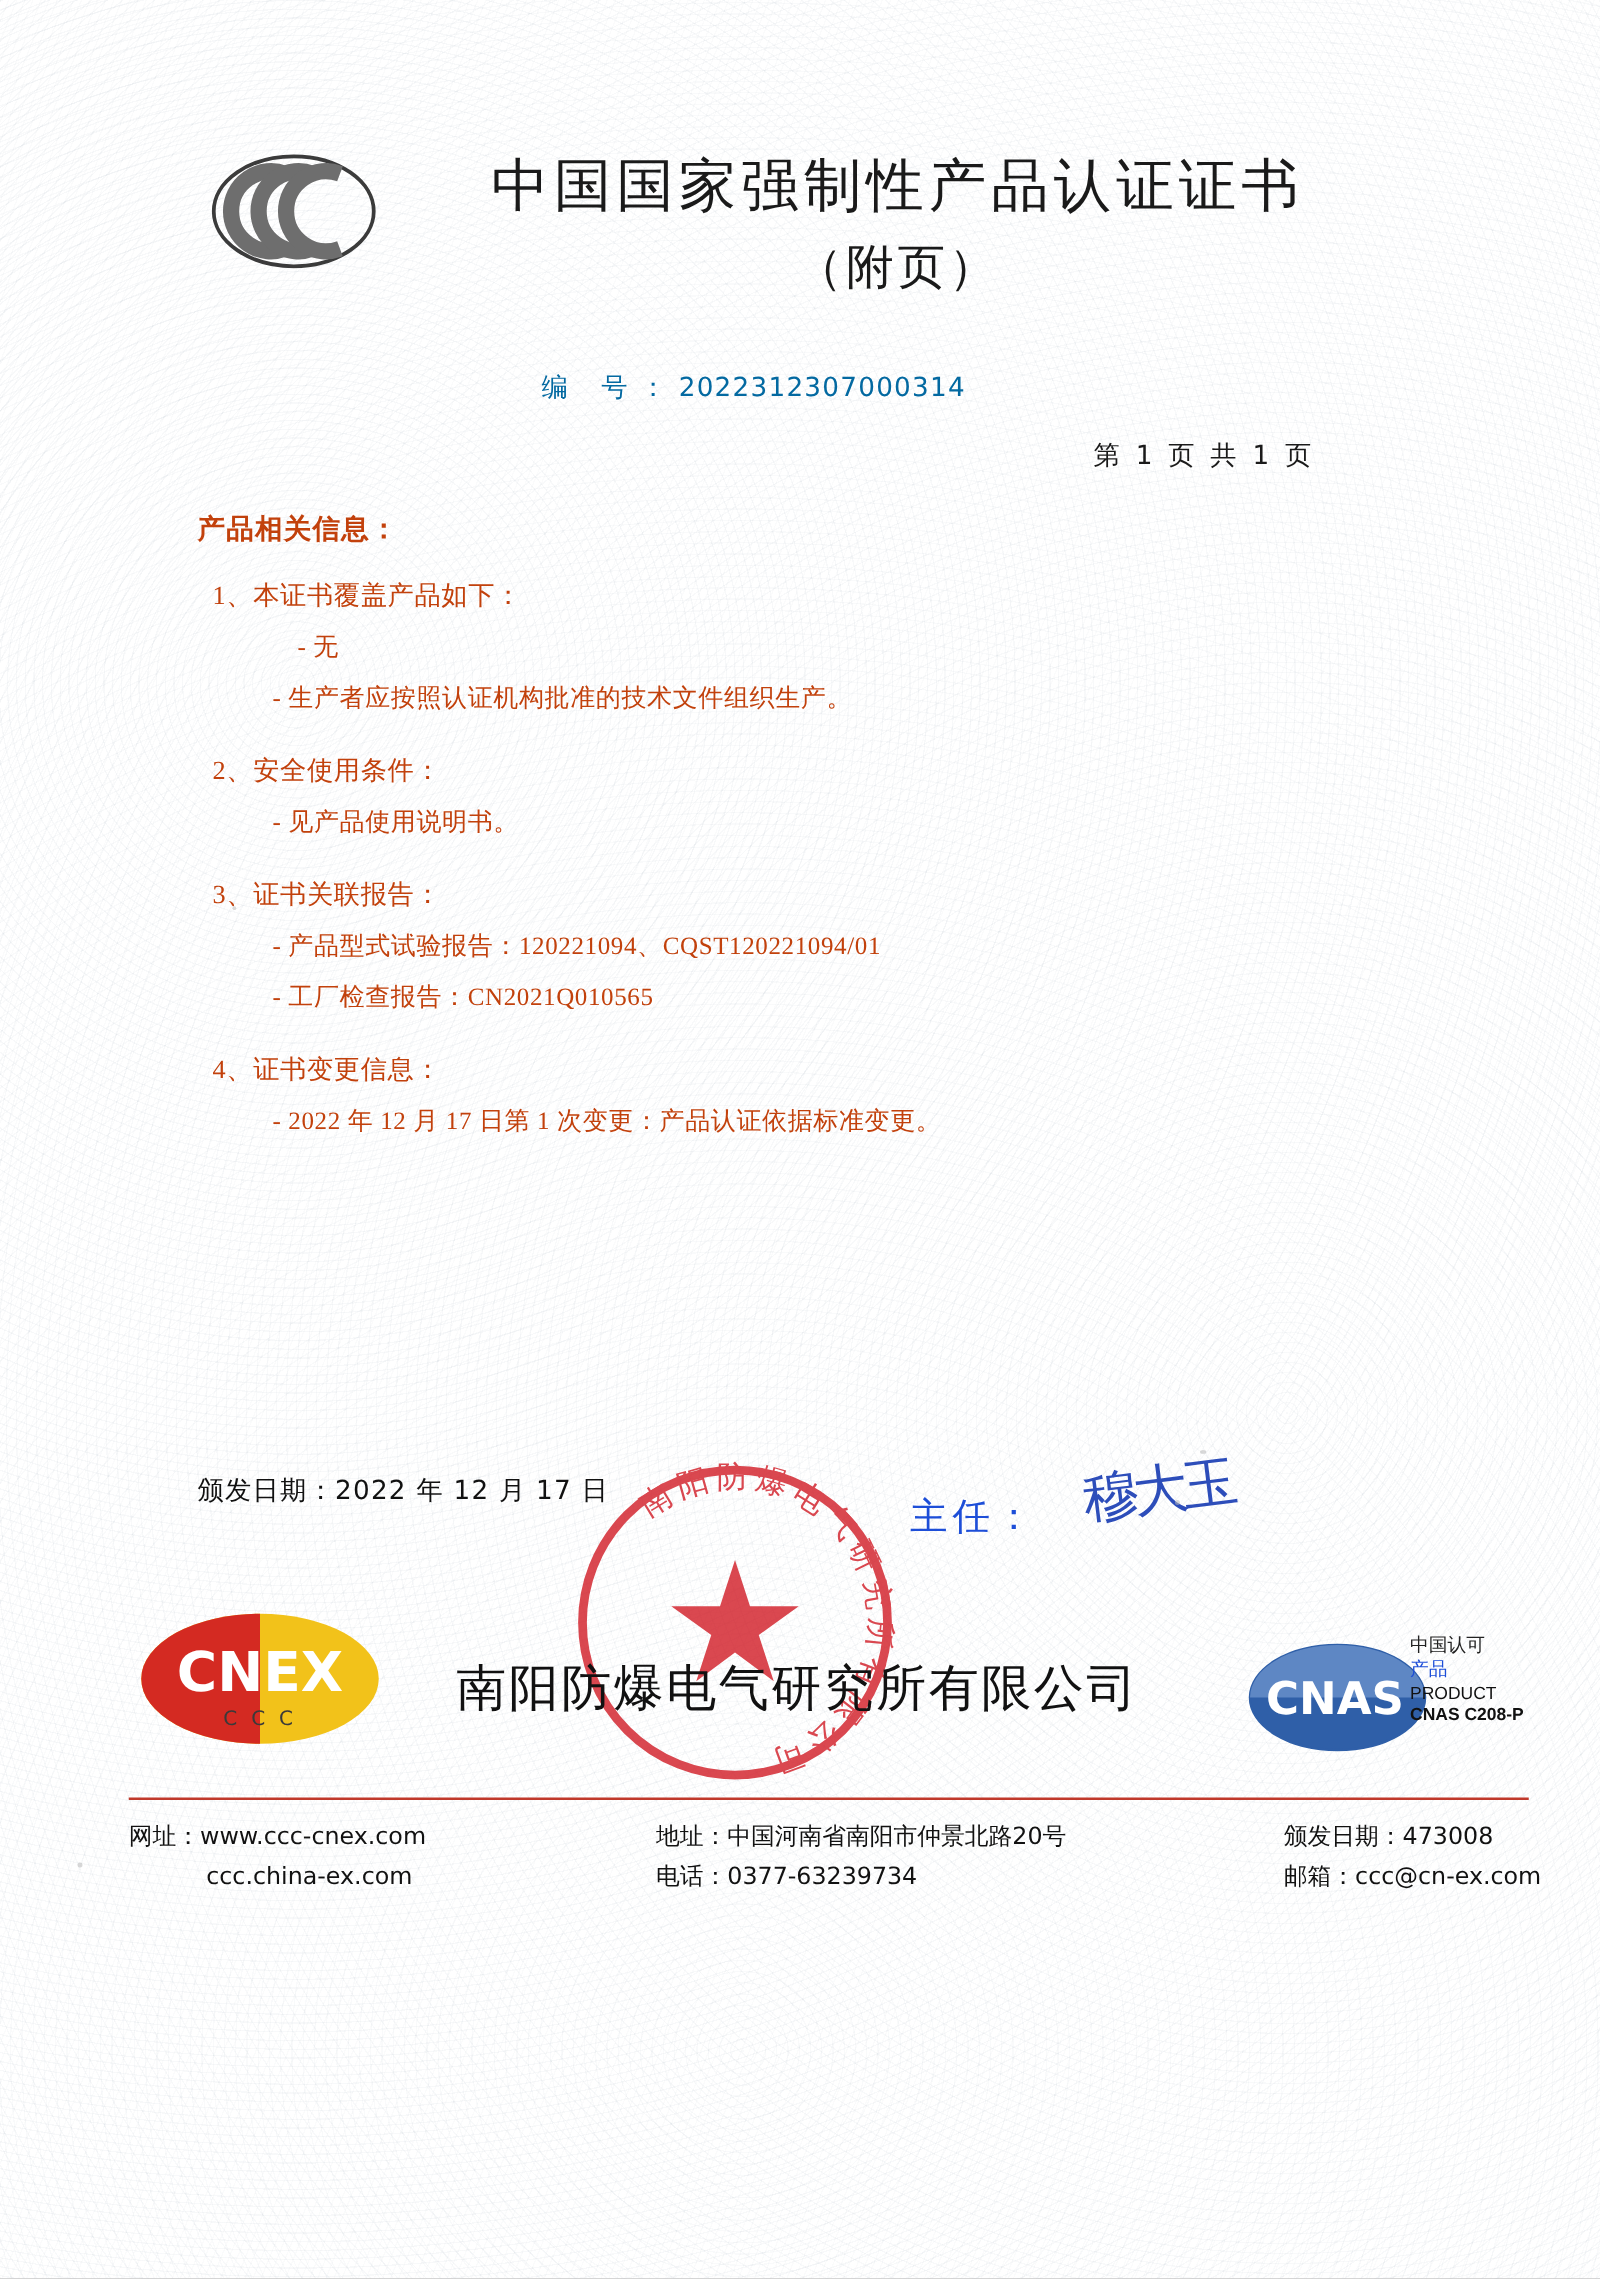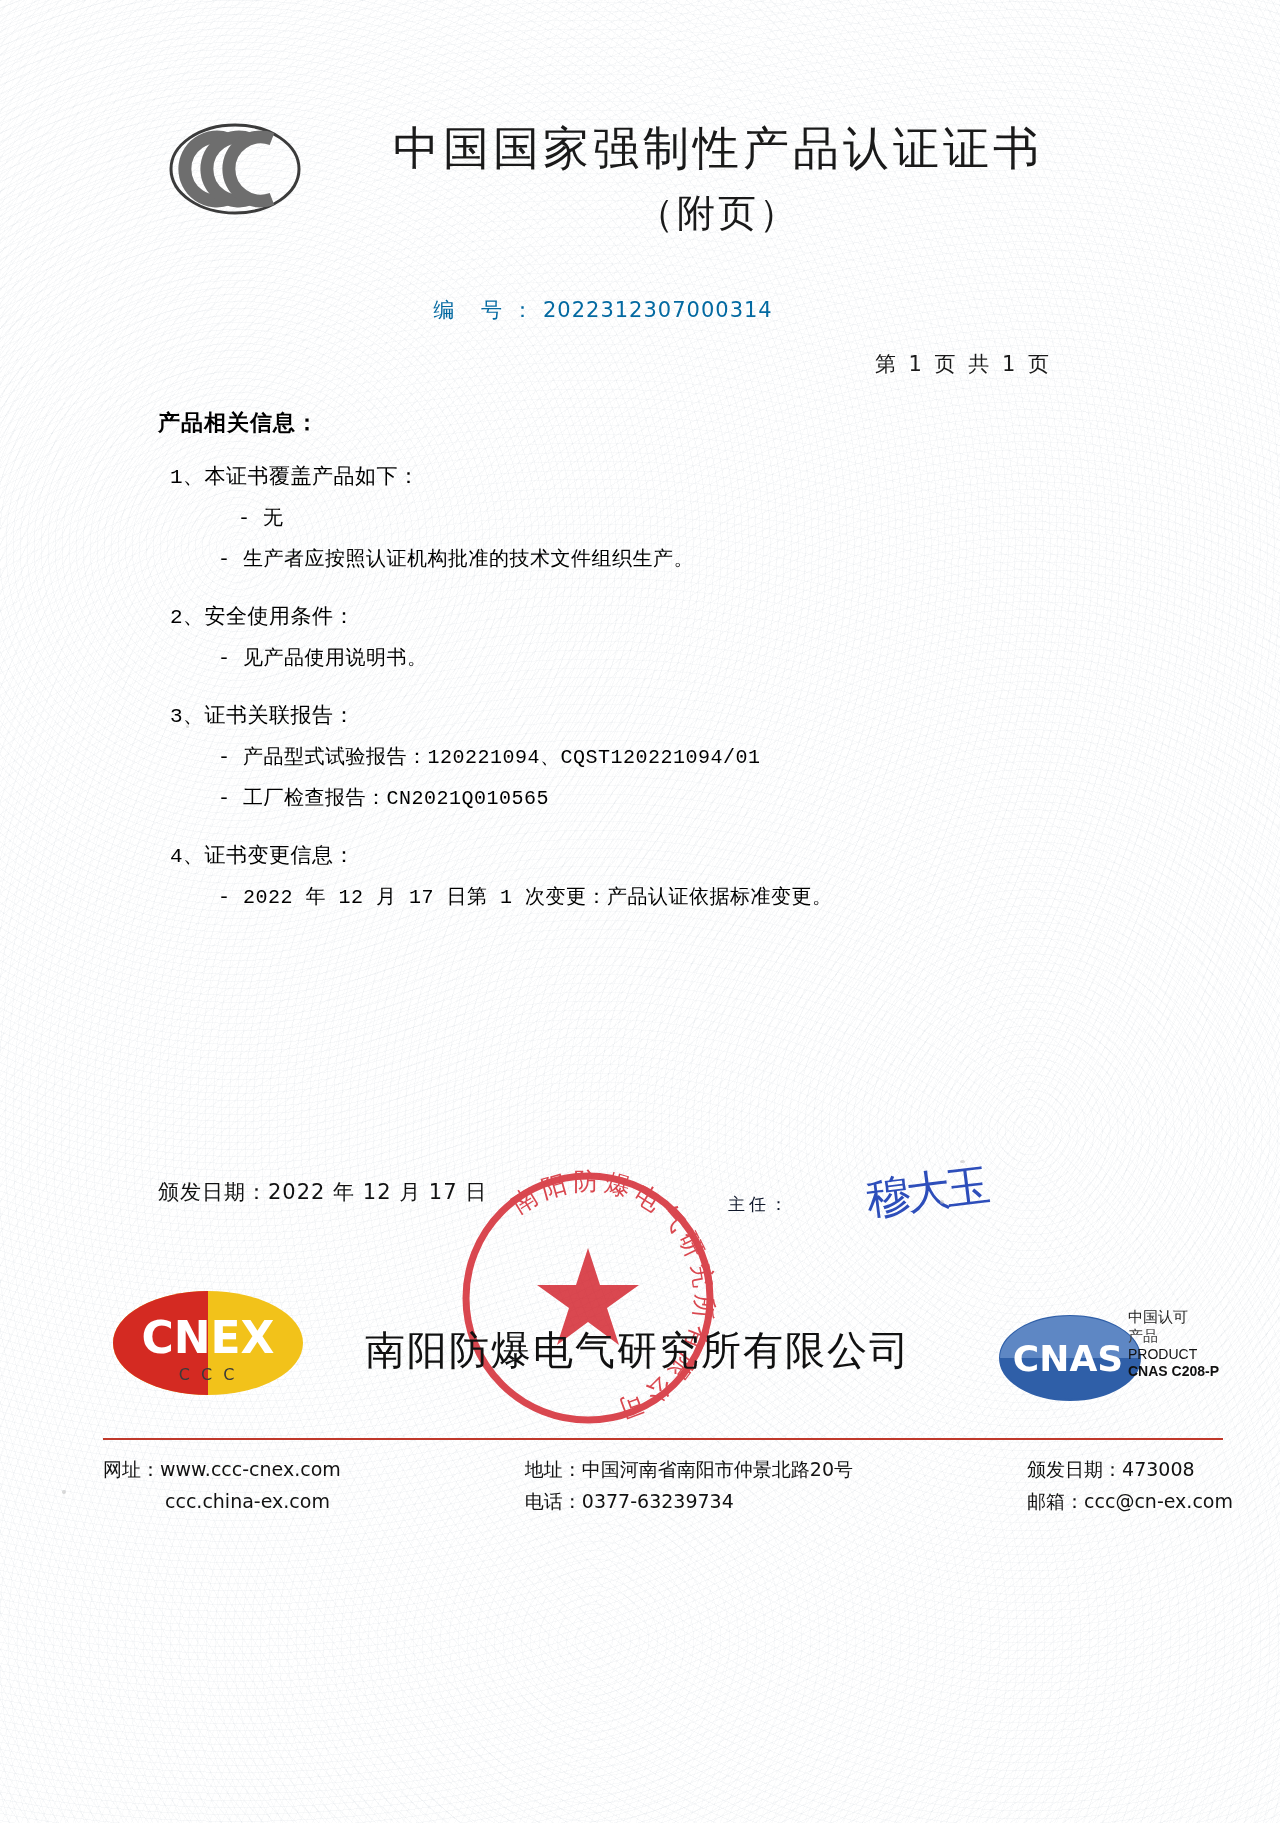--- a/index.html
+++ b/index.html
@@ -100,22 +100,22 @@
     font-family: "DejaVu Sans", "Liberation Sans", sans-serif;
     margin-top: 12px;
   }
 
   
   .content {
     position: absolute;
     left: 110px;
     top: 370px;
     width: 980px;
-    color: #000000;
-    font-family: Liberation Mono, monospace;
+    color: #c2410c;
+    font-family: Liberation Serif, serif;
   }
   .section-title {
     font-size: 22px;
     font-weight: bold;
     letter-spacing: 1px;
     margin-bottom: 24px;
   }
   .num-item {
     font-size: 21px;
     margin: 0 0 8px 12px;
@@ -136,23 +136,23 @@
     top: 1140px;
     font-size: 21px;
     letter-spacing: 1px;
     color: #111;
     font-family: "DejaVu Sans", "Liberation Sans", sans-serif;
   }
   .director {
     position: absolute;
     left: 680px;
     top: 1155px;
-    font-size: 17px;
+    font-size: 30px;
     letter-spacing: 4px;
-    color: #0f172a;
+    color: #1d4ed8;
     font-family: "DejaVu Sans", "Liberation Sans", sans-serif;
   }
   .signature {
     position: absolute;
     left: 820px;
     top: 1120px;
     width: 200px;
     height: 90px;
     color: #1c3fb5;
     font-size: 44px;
@@ -200,21 +200,21 @@
     height: 110px;
   }
   .cnas-text {
     position: absolute;
     left: 1080px;
     top: 1270px;
     font-family: "Liberation Sans", sans-serif;
     line-height: 1.25;
   }
   .cnas-text .l1 { font-size: 15px; color:#222; }
-  .cnas-text .l2 { font-size: 15px; color:#404040; }
+  .cnas-text .l2 { font-size: 15px; color:#1d4ed8; }
   .cnas-text .l3 { font-size: 14px; font-weight: normal; color:#111; }
   .cnas-text .l4 { font-size: 14px; font-weight: bold; color:#111; }
 
   
   .rule {
     position: absolute;
     left: 55px;
     top: 1400px;
     width: 1120px;
     height: 2px;

